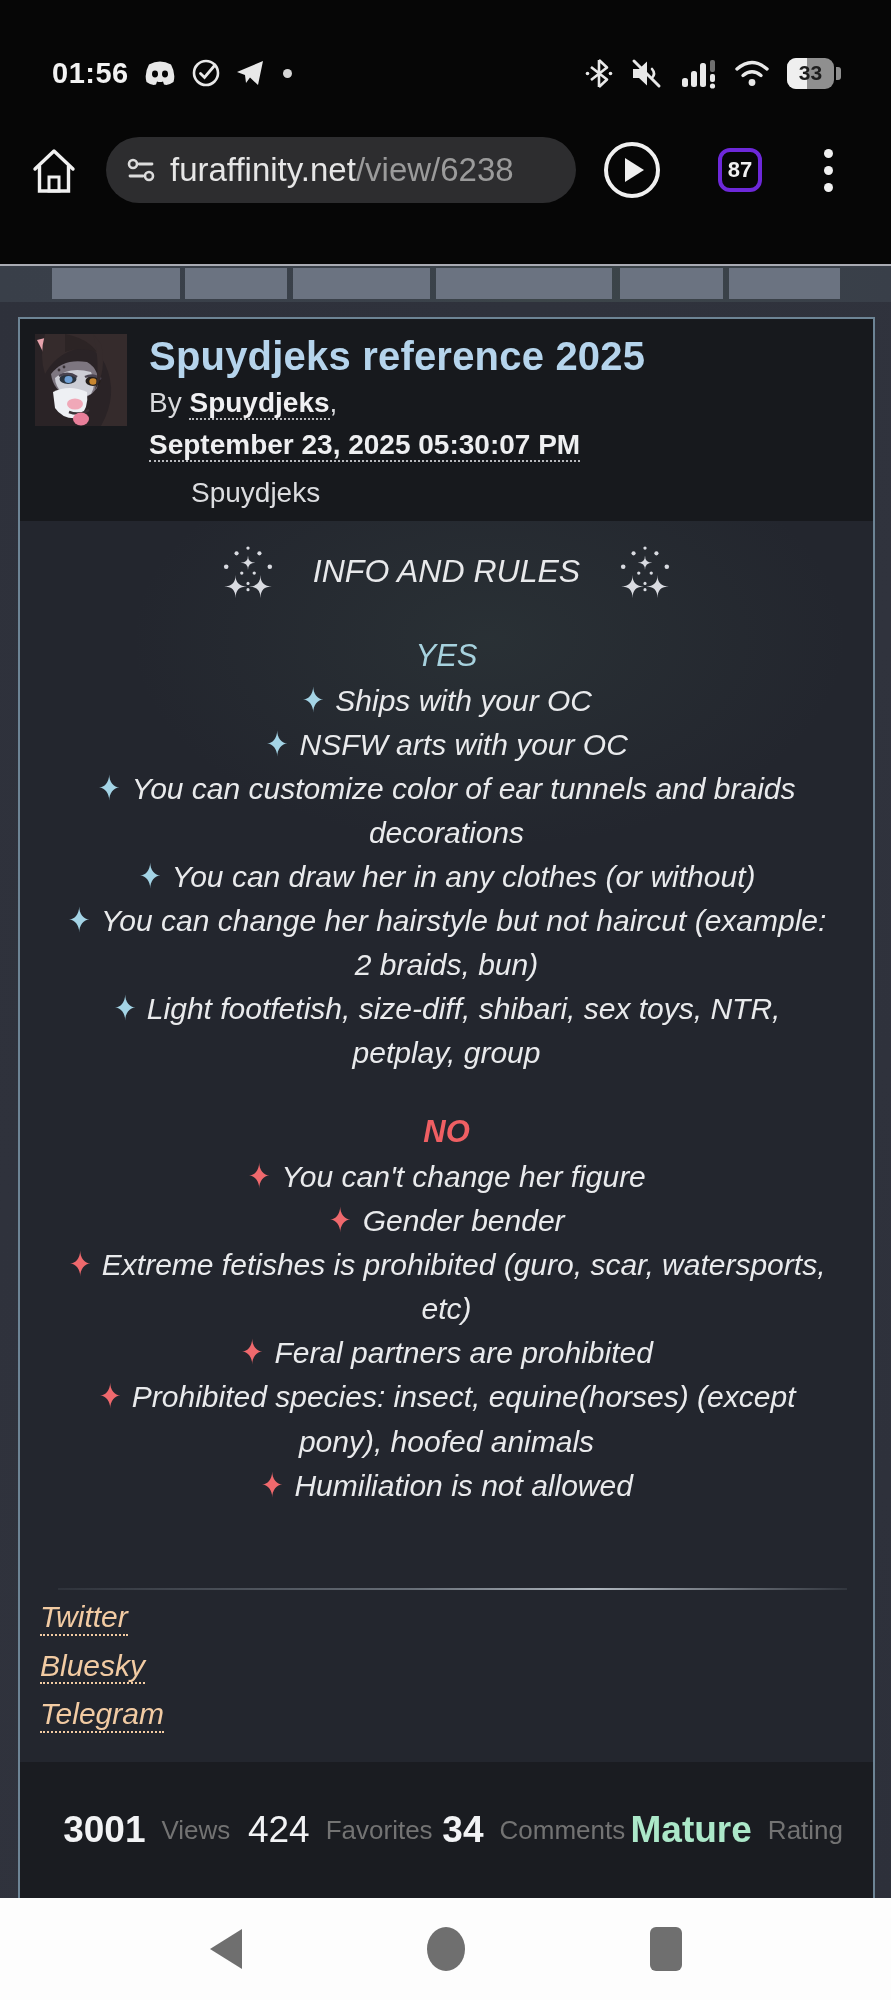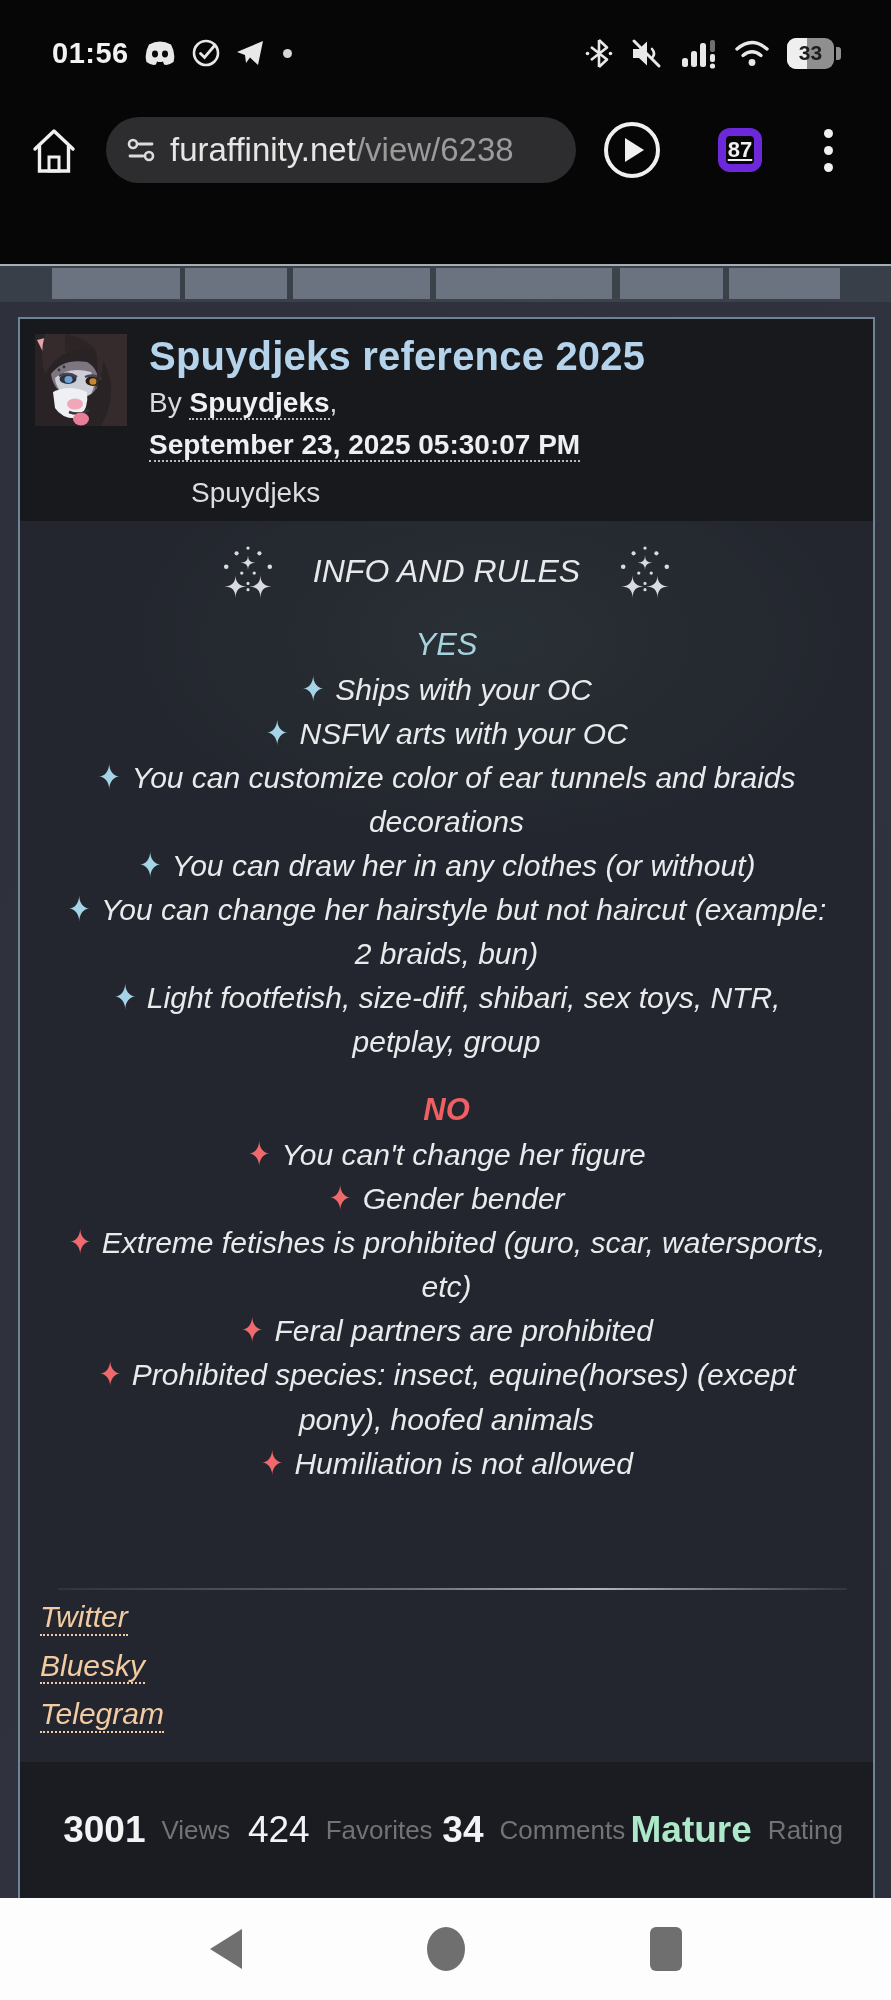--- a/index.html
+++ b/index.html
@@ -2,21 +2,21 @@
 <html><head>
 <meta charset="utf-8">
 <style>
   * { margin:0; padding:0; box-sizing:border-box; }
   html,body { width:891px; height:2000px; background:#000; overflow:hidden;
               font-family:"Liberation Sans", sans-serif; }
   .phone { position:relative; width:891px; height:2000px; background:#2f323c; }
 
   
   .chrome { position:absolute; top:0; left:0; right:0; height:264px; background:#060606; }
-  .status-bar { display:flex; align-items:center; height:92px; padding:14px 50px 0 52px; }
+  .status-bar { display:flex; align-items:center; height:92px; padding:14px 50px 0 52px;margin-top:20px; }
   .sb-left { display:flex; align-items:center; gap:14px; }
   .sb-time { color:#f2f2f2; font-size:29px; font-weight:bold; letter-spacing:.5px; }
   .sb-right { margin-left:auto; display:flex; align-items:center; gap:17px; }
   .sb-icon { display:inline-flex; align-items:center; }
   .notif-dot { width:9px; height:9px; border-radius:50%; background:#d6d6d6; margin-left:4px; }
   .battery { position:relative; width:54px; height:31px; display:flex; align-items:center; }
   .battery-body { position:relative; width:47px; height:31px; border-radius:9px; background:#8f8f8f; overflow:hidden; }
   .battery-fill { position:absolute; left:0; top:0; bottom:0; width:42%; background:#efefef; }
   .battery-num { position:absolute; inset:0; display:flex; align-items:center; justify-content:center;
                  font-size:21px; font-weight:bold; color:#1d1d1d; }
@@ -24,23 +24,23 @@
 
   .browser-bar { display:flex; align-items:center; height:96px; margin-top:10px; padding:0 26px 0 30px; }
   .url-pill { display:flex; align-items:center; margin-left:28px; width:470px; height:66px;
               background:#2d2d2f; border-radius:33px; padding:0 20px; }
   .url-text { font-size:33px; margin-left:14px; white-space:nowrap; color:#e6e6e6; }
   .url-path { color:#9b9b9b; }
   .play-btn { margin-left:28px; width:56px; height:56px; border:4px solid #f0f0f0; border-radius:50%;
               display:flex; align-items:center; justify-content:center; }
   .play-tri { width:0; height:0; border-top:12px solid transparent; border-bottom:12px solid transparent;
               border-left:19px solid #f0f0f0; margin-left:5px; }
-  .tab-box { margin-left:58px; width:44px; height:44px; border:8px solid #6d28d9; border-radius:12px;
+  .tab-box { margin-left:58px; width:44px; height:44px; border:4px solid #6d28d9; border-radius:12px;
              display:flex; align-items:center; justify-content:center;
-             font-size:22px; font-weight:bold; color:#f0f0f0;text-decoration:underline; }
+             font-size:22px; font-weight:bold; color:#f0f0f0; }
   .menu-dots { margin-left:62px; display:flex; flex-direction:column; gap:8px; }
   .menu-dots span { width:9px; height:9px; border-radius:50%; background:#f0f0f0; }
 
   
   .content { position:absolute; top:264px; bottom:102px; left:0; right:0;
              background:linear-gradient(120deg,#2e313b 0%, #30333d 60%, #2d303a 100%); }
   .image-strip { position:relative; height:38px; border-top:2px solid #a9abb3;
                  background:linear-gradient(90deg,#393f49 0%, #3a414a 45%, #3c4549 60%, #393f49 100%); }
   .swatch { position:absolute; top:2px; height:31px; background:#6b7381; }
 
@@ -56,21 +56,21 @@
   .date-line { margin-top:10px; font-size:28px; font-weight:bold; color:#eeeff1; }
   .date-line span { border-bottom:2px dotted #b9babd; }
   .keywords { margin-top:16px; margin-left:42px; font-size:28px; color:#dcdde0; }
 
   .panel-body { text-align:center; font-style:italic; color:#e9eaec; font-size:30px;
                 line-height:1.47; padding-top:24px;
                 background:radial-gradient(ellipse 60% 30% at 55% 12%, rgba(70,95,85,.18), rgba(0,0,0,0) 70%); }
   .rules-title { display:flex; align-items:center; justify-content:center; gap:38px; }
   .rules-title .label { font-size:32px; color:#e8e9eb; }
   .sparkle { width:54px; height:54px; }
-  .sec-heading { margin-top:23px; font-size:31px; }
+  .sec-heading { margin-top:34px; font-size:31px; }
   .yes-heading { color:#a7d2de; }
   .no-heading { color:#ef5f63; font-weight:600; }
   .rules-list { list-style:none; padding:0 38px; }
   .rules-list li { margin:0; }
   .bullet { display:inline-block; font-style:normal; font-size:29px; margin-right:10px;
             transform:scale(.92,1.18); position:relative; top:-1px; }
   .bullet.blue { color:#a4d4e6; }
   .bullet.red { color:#ef696d; }
 
   .divider { position:absolute; left:38px; right:26px; bottom:308px; height:2px;

